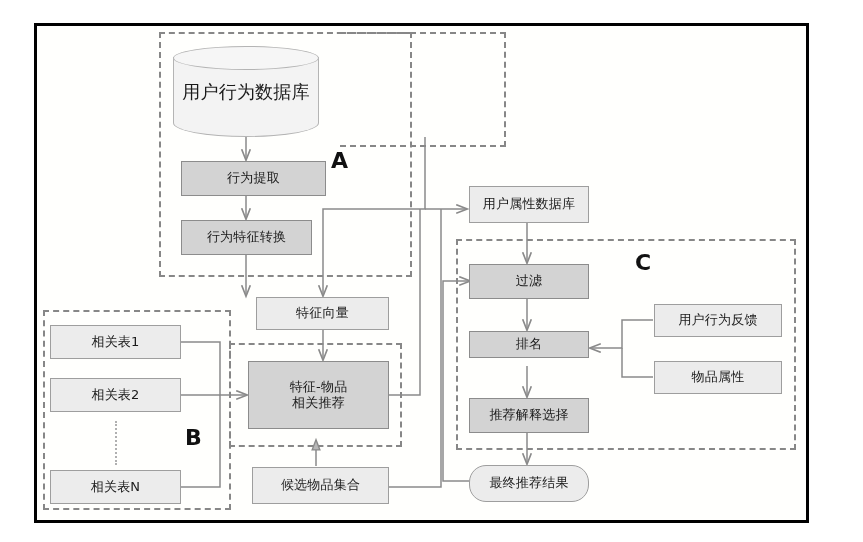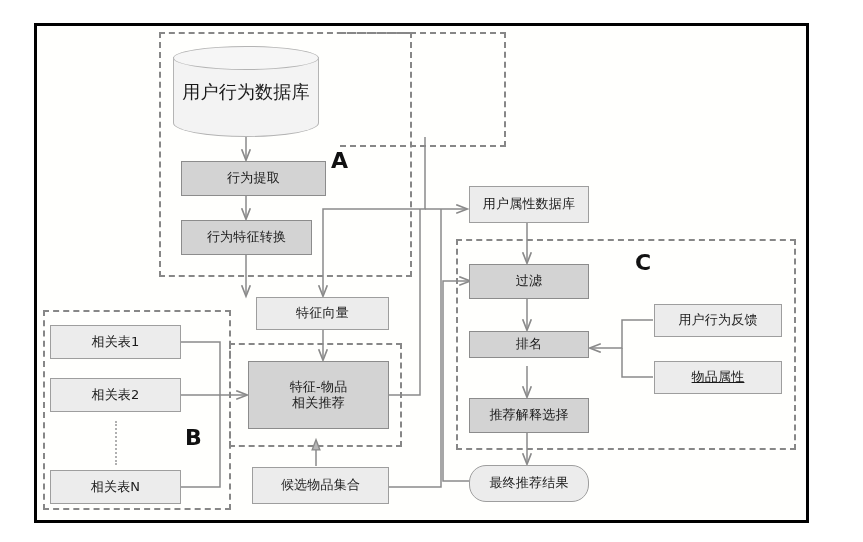--- a/index.html
+++ b/index.html
@@ -202,15 +202,15 @@
   <div class="node dark" style="left:469px; top:264px; width:120px; height:35px;">过滤</div>
 
   <div class="node dark" style="left:469px; top:331px; width:120px; height:27px;">排名</div>
 
   <div class="node dark" style="left:469px; top:398px; width:120px; height:35px;">推荐解释选择</div>
 
   <div class="node light" style="left:469px; top:465px; width:120px; height:37px;border-radius:17px;">最终推荐结果</div>
 
   <div class="node light" style="left:654px; top:304px; width:128px; height:33px;">用户行为反馈</div>
 
-  <div class="node light" style="left:654px; top:361px; width:128px; height:33px;text-decoration:underline;">物品属性</div>
+  <div class="node light" style="left:654px; top:361px; width:128px; height:33px;">物品属性</div>
 
 </div>
 
 </body></html>

